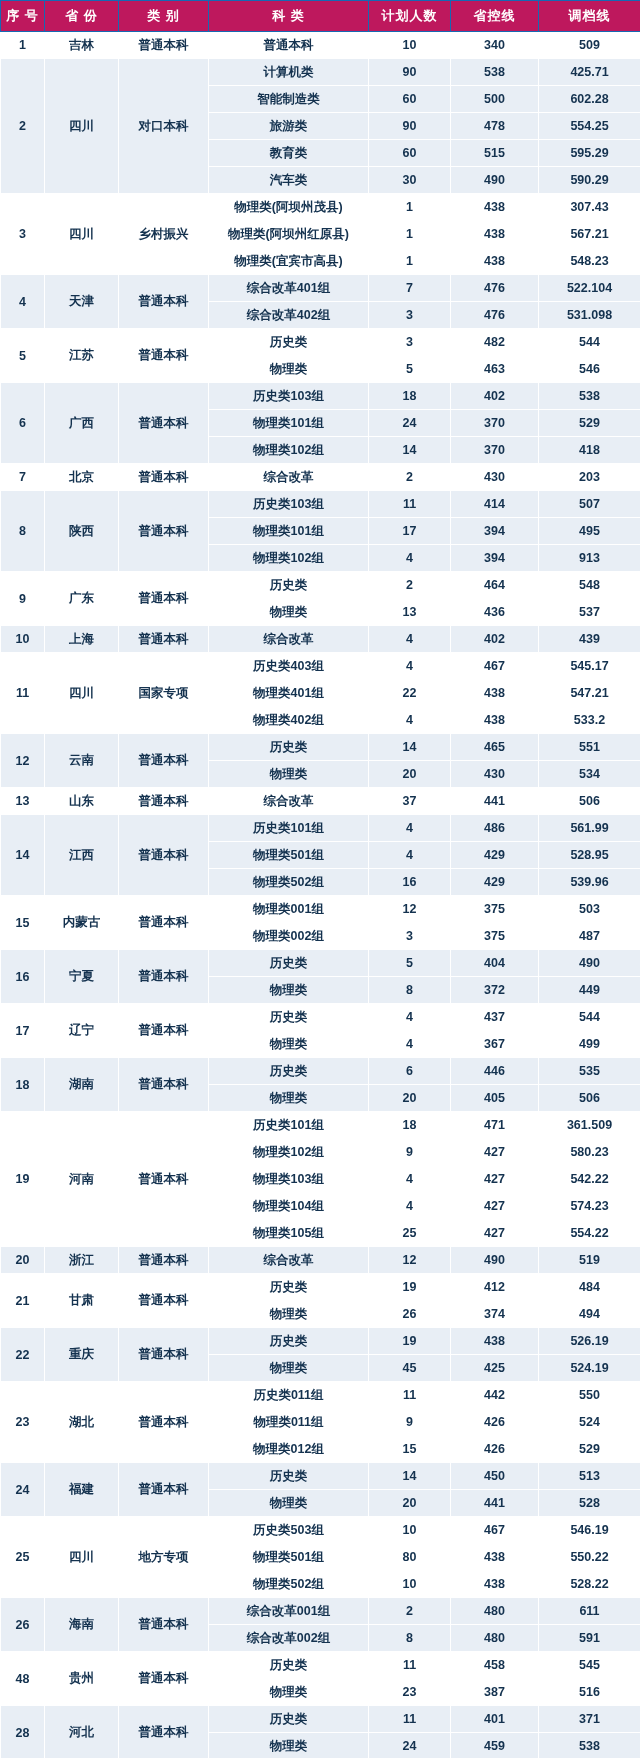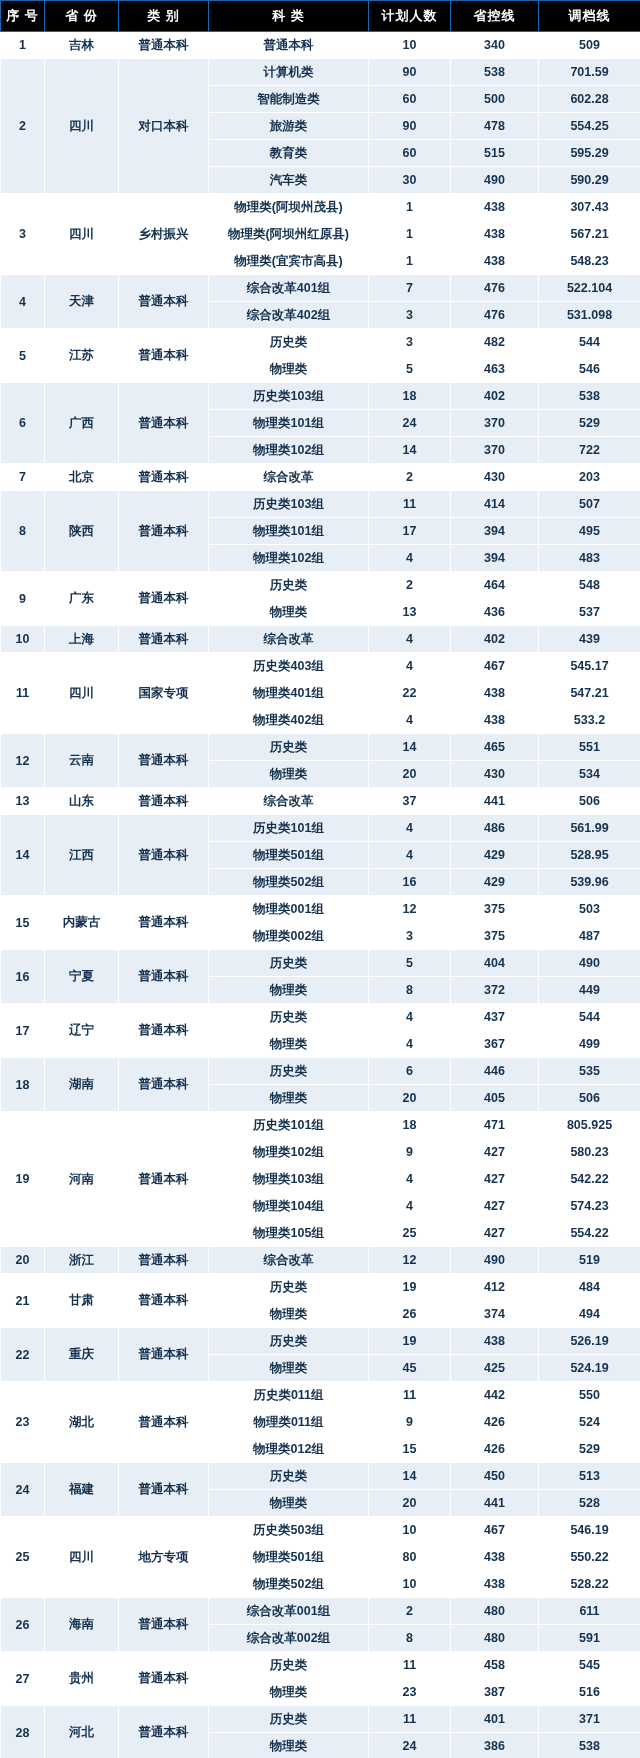--- a/index.html
+++ b/index.html
@@ -23,21 +23,21 @@
     vertical-align: middle;
     font-size: 12.5px;
     font-weight: bold;
     color: #14324f;
     height: 26px;
     padding: 0 2px;
     overflow: hidden;
     white-space: nowrap;
   }
   #admissions-table thead th {
-    background: #000000;
+    background: #be185d;
     color: #ffffff;
     font-size: 13px;
     letter-spacing: 1px;
     height: 30px;
     border: 1px solid #1668b3;
   }
   
   col.c-idx    { width: 44px; }
   col.c-prov   { width: 74px; }
   col.c-type   { width: 90px; }
@@ -94,21 +94,21 @@
         <td class="cell-line">340</td>
         <td class="cell-score">509</td>
       </tr>
       <tr class="band-b">
         <td class="cell-idx" rowspan="5">2</td>
         <td class="cell-prov" rowspan="5">四川</td>
         <td class="cell-type" rowspan="5">对口本科</td>
         <td class="cell-major">计算机类</td>
         <td class="cell-plan">90</td>
         <td class="cell-line">538</td>
-        <td class="cell-score">701.59</td>
+        <td class="cell-score">425.71</td>
       </tr>
       <tr class="band-b">
         <td class="cell-major">智能制造类</td>
         <td class="cell-plan">60</td>
         <td class="cell-line">500</td>
         <td class="cell-score">602.28</td>
       </tr>
       <tr class="band-b">
         <td class="cell-major">旅游类</td>
         <td class="cell-plan">90</td>
@@ -190,21 +190,21 @@
       <tr class="band-b">
         <td class="cell-major">物理类101组</td>
         <td class="cell-plan">24</td>
         <td class="cell-line">370</td>
         <td class="cell-score">529</td>
       </tr>
       <tr class="band-b">
         <td class="cell-major">物理类102组</td>
         <td class="cell-plan">14</td>
         <td class="cell-line">370</td>
-        <td class="cell-score">722</td>
+        <td class="cell-score">418</td>
       </tr>
       <tr class="band-a">
         <td class="cell-idx" rowspan="1">7</td>
         <td class="cell-prov" rowspan="1">北京</td>
         <td class="cell-type" rowspan="1">普通本科</td>
         <td class="cell-major">综合改革</td>
         <td class="cell-plan">2</td>
         <td class="cell-line">430</td>
         <td class="cell-score">203</td>
       </tr>
@@ -220,21 +220,21 @@
       <tr class="band-b">
         <td class="cell-major">物理类101组</td>
         <td class="cell-plan">17</td>
         <td class="cell-line">394</td>
         <td class="cell-score">495</td>
       </tr>
       <tr class="band-b">
         <td class="cell-major">物理类102组</td>
         <td class="cell-plan">4</td>
         <td class="cell-line">394</td>
-        <td class="cell-score">483</td>
+        <td class="cell-score">913</td>
       </tr>
       <tr class="band-a">
         <td class="cell-idx" rowspan="2">9</td>
         <td class="cell-prov" rowspan="2">广东</td>
         <td class="cell-type" rowspan="2">普通本科</td>
         <td class="cell-major">历史类</td>
         <td class="cell-plan">2</td>
         <td class="cell-line">464</td>
         <td class="cell-score">548</td>
       </tr>
@@ -379,21 +379,21 @@
         <td class="cell-line">405</td>
         <td class="cell-score">506</td>
       </tr>
       <tr class="band-a">
         <td class="cell-idx" rowspan="5">19</td>
         <td class="cell-prov" rowspan="5">河南</td>
         <td class="cell-type" rowspan="5">普通本科</td>
         <td class="cell-major">历史类101组</td>
         <td class="cell-plan">18</td>
         <td class="cell-line">471</td>
-        <td class="cell-score">805.925</td>
+        <td class="cell-score">361.509</td>
       </tr>
       <tr class="band-a">
         <td class="cell-major">物理类102组</td>
         <td class="cell-plan">9</td>
         <td class="cell-line">427</td>
         <td class="cell-score">580.23</td>
       </tr>
       <tr class="band-a">
         <td class="cell-major">物理类103组</td>
         <td class="cell-plan">4</td>
@@ -517,21 +517,21 @@
         <td class="cell-line">480</td>
         <td class="cell-score">611</td>
       </tr>
       <tr class="band-b">
         <td class="cell-major">综合改革002组</td>
         <td class="cell-plan">8</td>
         <td class="cell-line">480</td>
         <td class="cell-score">591</td>
       </tr>
       <tr class="band-a">
-        <td class="cell-idx" rowspan="2">27</td>
+        <td class="cell-idx" rowspan="2">48</td>
         <td class="cell-prov" rowspan="2">贵州</td>
         <td class="cell-type" rowspan="2">普通本科</td>
         <td class="cell-major">历史类</td>
         <td class="cell-plan">11</td>
         <td class="cell-line">458</td>
         <td class="cell-score">545</td>
       </tr>
       <tr class="band-a">
         <td class="cell-major">物理类</td>
         <td class="cell-plan">23</td>
@@ -543,17 +543,17 @@
         <td class="cell-prov" rowspan="2">河北</td>
         <td class="cell-type" rowspan="2">普通本科</td>
         <td class="cell-major">历史类</td>
         <td class="cell-plan">11</td>
         <td class="cell-line">401</td>
         <td class="cell-score">371</td>
       </tr>
       <tr class="band-b">
         <td class="cell-major">物理类</td>
         <td class="cell-plan">24</td>
-        <td class="cell-line">386</td>
+        <td class="cell-line">459</td>
         <td class="cell-score">538</td>
       </tr>
     </tbody>
 </table>
 
 </body></html>

